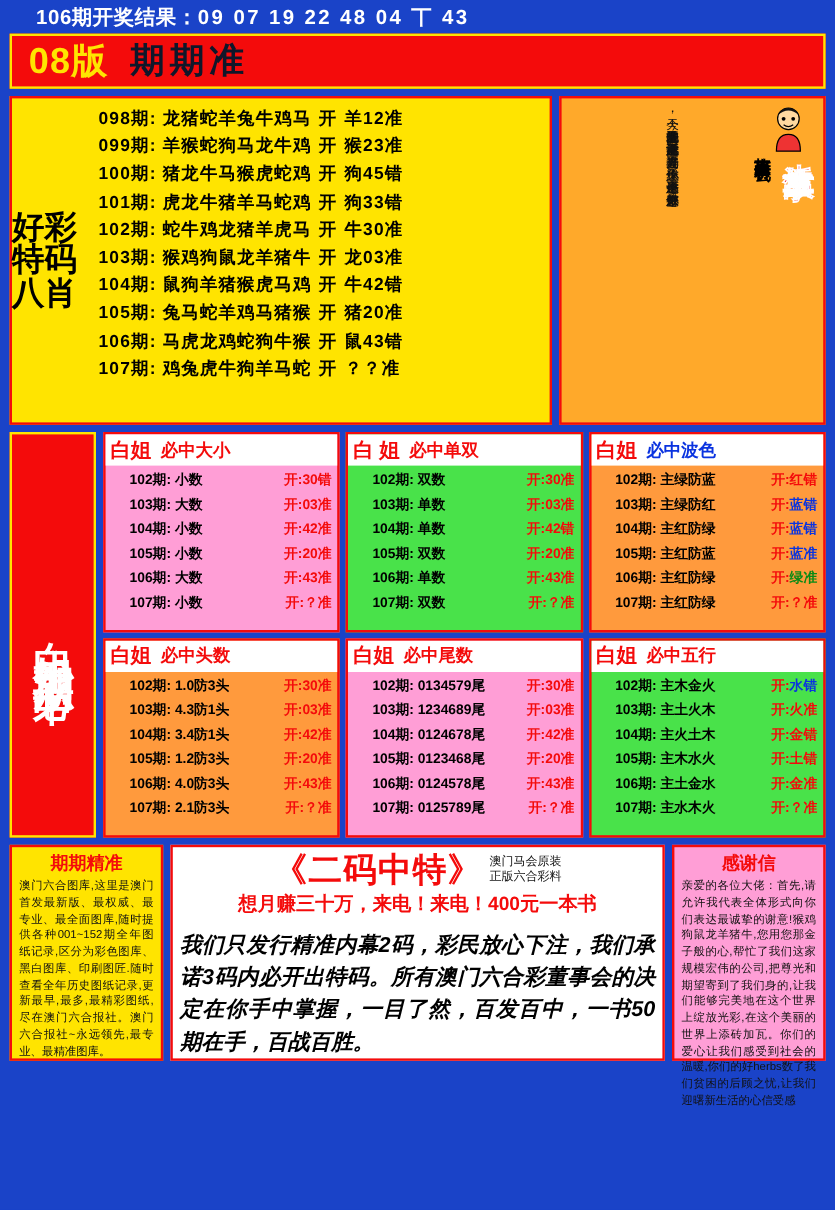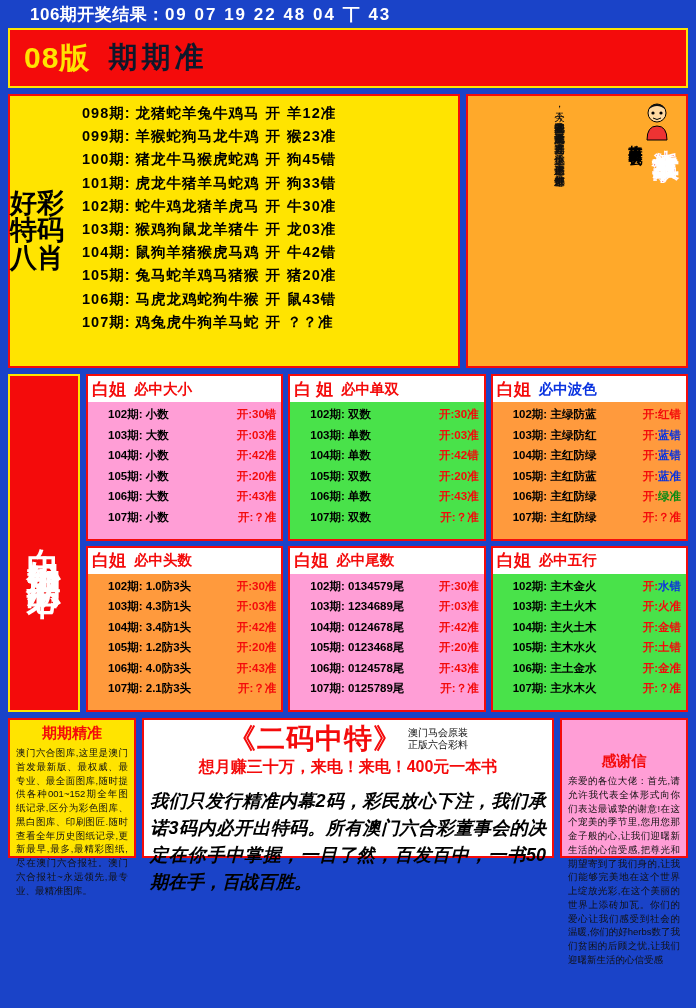--- a/index.html
+++ b/index.html
@@ -14,21 +14,21 @@
   
   .topline{
     height:28px;display:flex;align-items:center;
     font-size:17px;font-weight:bold;color:#fff;
     letter-spacing:0.5px;padding-left:22px;
   }
   .topline .num{letter-spacing:2px;}
 
   
   .banner{
-    position:relative;height:60px;background:#f40b0b;
+    position:relative;height:46px;background:#f40b0b;
     border:2px solid #ffe400;box-sizing:border-box;
     display:flex;align-items:center;
   }
   .banner .ver{
     font-size:30px;font-weight:bold;color:#ffe400;
     margin-left:14px;letter-spacing:1px;
     -webkit-text-stroke:0px;
   }
   .banner .slogan{
     font-size:29px;font-weight:bold;color:#0f172a;
@@ -111,35 +111,35 @@
   .c-pink2{background:#ff9ed6;}
   .c-pink2 .chead{background:#fff;}
   .c-green2{background:#49e24a;}
   .c-green2 .chead{background:#fff;}
 
   .red{color:#f40b0b;}
   .blue{color:#0a33e0;}
   .green{color:#0b8a15;}
 
   
-  .botwrap{display:flex;margin-top:6px;height:140px;}
+  .botwrap{display:flex;margin-top:6px;height:180px;}
   .b1{width:128px;background:#ffe400;border:2px solid #f40b0b;box-sizing:border-box;padding:4px 6px;}
   .b1 .t{text-align:center;font-size:15px;font-weight:bold;color:#f40b0b;margin-bottom:3px;}
   .b1 .p{font-size:9.5px;color:#111;line-height:1.45;text-align:justify;}
   .b2{flex:1;margin:0 6px;background:#ffffff;border:2px solid #f40b0b;box-sizing:border-box;padding:2px 6px;position:relative;}
   .b2 .hdr{display:flex;align-items:center;justify-content:center;height:34px;}
   .b2 .hdr .big{font-size:28px;font-weight:bold;color:#f40b0b;letter-spacing:1px;}
   .b2 .hdr .sm{margin-left:6px;font-size:10px;color:#111;line-height:1.2;text-align:left;}
   .b2 .line2{text-align:center;font-size:16px;font-weight:bold;color:#f40b0b;margin-top:1px;}
   .b2 .body{font-size:18px;color:#000;line-height:1.5;margin-top:10px;text-align:justify;font-weight:bold;font-style:italic;}
   .b2 .foot{display:flex;align-items:center;justify-content:space-between;margin-top:3px;}
   .b2 .foot .l{font-size:10.5px;color:#0a33e0;}
   .b2 .foot .r{font-size:13px;font-weight:bold;color:#f40b0b;}
   .b3{width:128px;background:#ff9ed6;border:2px solid #f40b0b;box-sizing:border-box;padding:4px 6px;}
-  .b3 .t{text-align:center;font-size:15px;font-weight:bold;color:#f40b0b;margin-bottom:3px;margin-top:28px;}
+  .b3 .t{text-align:center;font-size:15px;font-weight:bold;color:#f40b0b;margin-bottom:3px;}
   .b3 .p{font-size:9.5px;color:#111;line-height:1.45;text-align:justify;}
 </style>
 </head>
 <body>
 
 <div class="page">
 
   <div class="topline">
     <span>106期开奖结果：</span>
     <span class="num">09 07 19 22 48 04 丅 43</span>
@@ -296,17 +296,17 @@
           <span>澳门马会原装</span><br>
           <span>正版六合彩料</span>
         </span>
       </div>
       <div class="line2">想月赚三十万，来电！来电！400元一本书</div>
       <div class="body">我们只发行精准内幕2码，彩民放心下注，我们承诺3码内必开出特码。所有澳门六合彩董事会的决定在你手中掌握，一目了然，百发百中，一书50期在手，百战百胜。</div>
     </div>
 
     <div class="b3">
       <div class="t">感谢信</div>
-      <div class="p">亲爱的各位大佬：首先,请允许我代表全体形式向你们表达最诚挚的谢意!在这个宠美的季节里,您用您那金子般的心,让我们迎曙新生活的心信受感,把尊光和期望寄到了我们身的,让我们能够完美地在这个世界上绽放光彩,在这个美丽的世界上添砖加瓦。你们的爱心让我们感受到社会的温暖,你们的好herbs数了我们贫困的后顾之忧,让我们迎曙新生活的心信受感</div>
+      <div class="p">亲爱的各位大佬：首先,请允许我代表全体形式向你们表达最诚挚的谢意!猴鸡狗鼠龙羊猪牛,您用您那金子般的心,帮忙了我们这家规模宏伟的公司,把尊光和期望寄到了我们身的,让我们能够完美地在这个世界上绽放光彩,在这个美丽的世界上添砖加瓦。你们的爱心让我们感受到社会的温暖,你们的好herbs数了我们贫困的后顾之忧,让我们迎曙新生活的心信受感</div>
     </div>
   </div>
 
 </div>
 
 </body></html>

